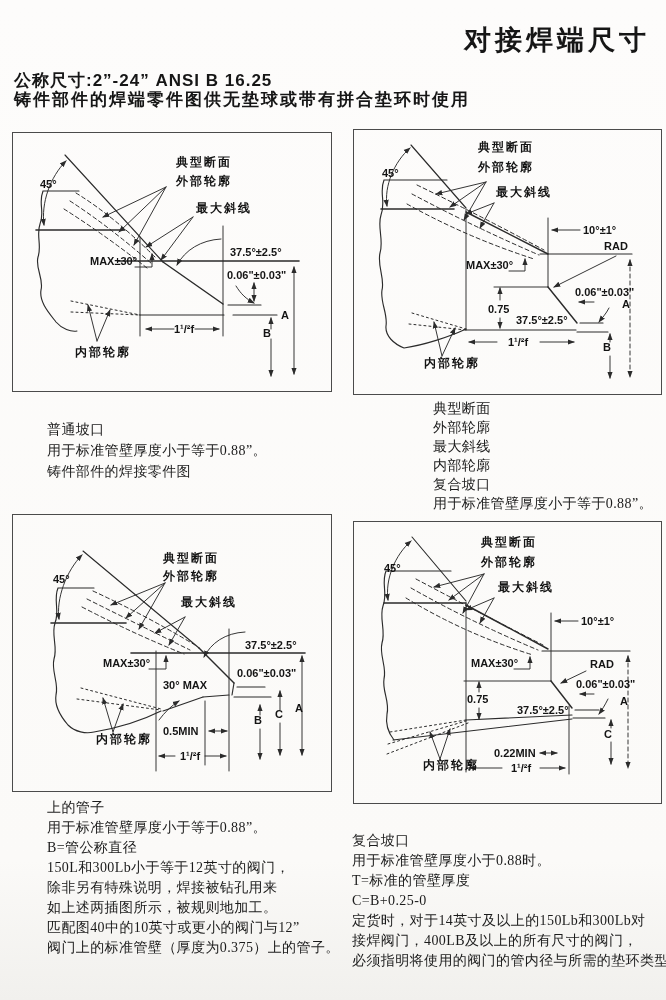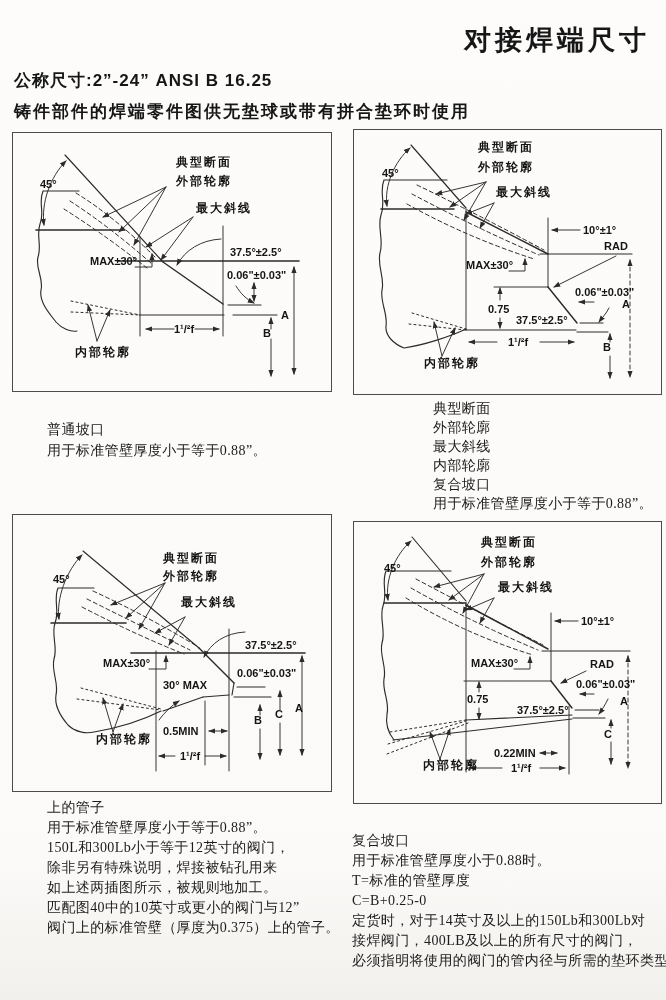--- a/index.html
+++ b/index.html
@@ -2,21 +2,21 @@
 <html><head>
 <meta charset="utf-8">
 <style>
   html,body{margin:0;padding:0;background:#e8e8e6;}
   #page{position:relative;width:666px;height:1000px;margin:0 auto;overflow:hidden;
         background:linear-gradient(180deg,#fdfcfb 0%,#fbfaf8 86%,#f1f0ed 100%);
         font-family:"Liberation Sans",sans-serif;color:#161616;}
   .abs{position:absolute;}
   #title{top:22px;right:16px;font-weight:bold;font-size:27px;letter-spacing:4px;}
   #sub1{top:57px;left:14px;font-weight:bold;font-size:17px;letter-spacing:1px;margin-top:12px;}
-  #sub2{top:100px;left:14px;font-weight:bold;font-size:17px;letter-spacing:2px;}
+  #sub2{top:88px;left:14px;font-weight:bold;font-size:17px;letter-spacing:2px;}
   .dbox{border:1.5px solid #4b4b4b;background:transparent;}
   #box1{left:12px;top:132px;width:318px;height:258px;}
   #box2{left:353px;top:129px;width:307px;height:264px;}
   #box3{left:12px;top:514px;width:318px;height:276px;}
   #box4{left:353px;top:521px;width:307px;height:281px;}
   svg{display:block;}
   .art line,.art path{stroke:#2b2b2b;fill:none;stroke-width:1.15;stroke-linecap:round;}
   .art .thk{stroke-width:1.6;}
   .art .bev{stroke-width:1.45;}
   .art .thin{stroke-width:0.95;}
@@ -278,32 +278,34 @@
       <text class="dm" x="167" y="250" text-anchor="middle">1¹/²f</text>
       <text class="dm" x="266" y="183">A</text>
       <text class="dm" x="250" y="216">C</text>
       <text class="zh" x="69" y="247">内部轮廓</text>
     </svg>
   </div>
 
   <div id="cap1" class="abs cap">
       <div>普通坡口</div>
       <div>用于标准管壁厚度小于等于0.88”。</div>
+      <div>铸件部件的焊接零件图</div>
     </div>
   <div id="cap2" class="abs cap">
       <div>典型断面</div>
       <div>外部轮廓</div>
       <div>最大斜线</div>
       <div>内部轮廓</div>
       <div>复合坡口</div>
       <div>用于标准管壁厚度小于等于0.88”。</div>
     </div>
   <div id="cap3" class="abs cap">
       <div>上的管子</div>
       <div>用于标准管壁厚度小于等于0.88”。</div>
+      <div>B=管公称直径</div>
       <div>150L和300Lb小于等于12英寸的阀门，</div>
       <div>除非另有特殊说明，焊接被钻孔用来</div>
       <div>如上述两插图所示，被规则地加工。</div>
       <div>匹配图40中的10英寸或更小的阀门与12”</div>
       <div>阀门上的标准管壁（厚度为0.375）上的管子。</div>
     </div>
   <div id="cap4" class="abs cap">
       <div>复合坡口</div>
       <div>用于标准管壁厚度小于0.88时。</div>
       <div>T=标准的管壁厚度</div>

